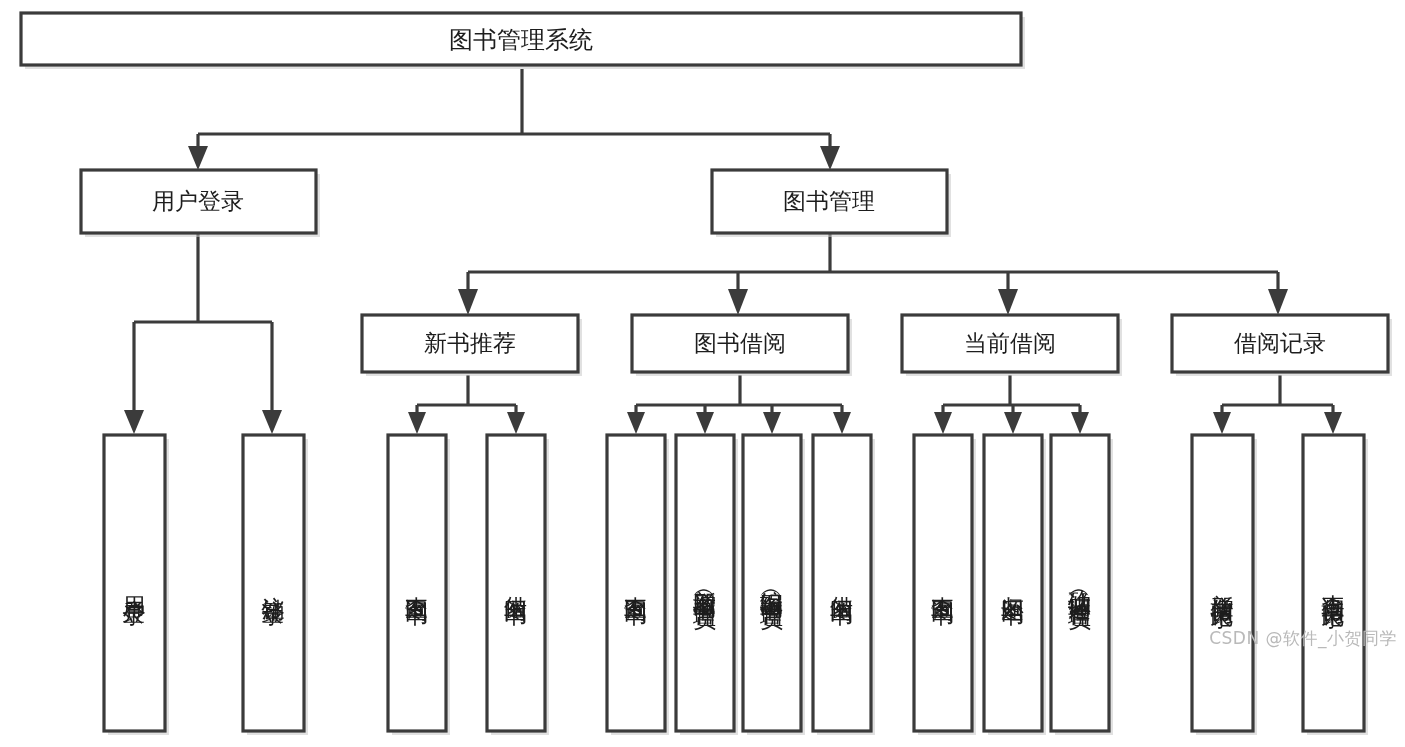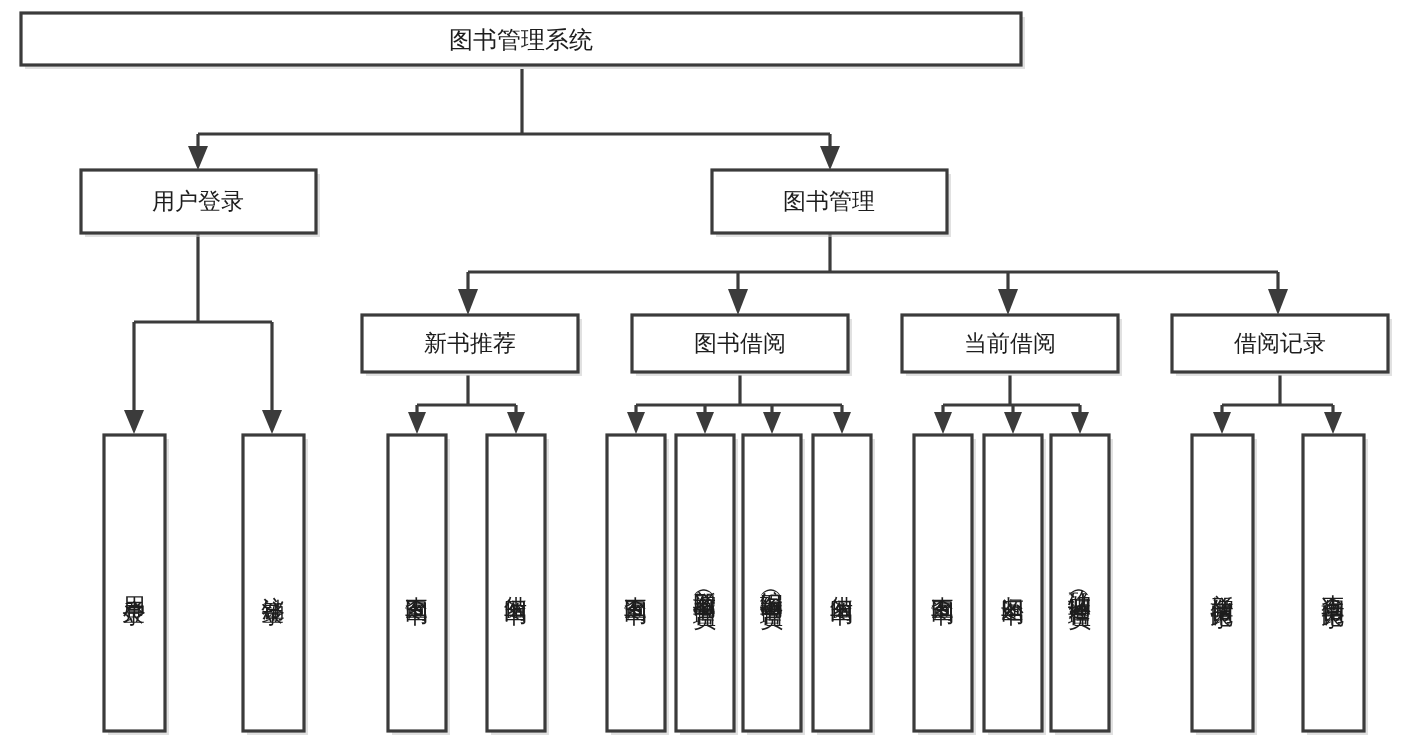--- a/index.html
+++ b/index.html
@@ -235,13 +235,14 @@
   <div class="vlabel" style="left:743px; top:435px; width:58px; height:296px;">编辑图书（管理员）</div>
   <div class="vlabel" style="left:813px; top:435px; width:58px; height:296px;">借阅图书</div>
 
   <div class="vlabel" style="left:914px; top:435px; width:58px; height:296px;">查询图书</div>
   <div class="vlabel" style="left:984px; top:435px; width:58px; height:296px;">归还图书</div>
   <div class="vlabel" style="left:1051px; top:435px; width:58px; height:296px;">确认归还（管理员）</div>
 
   <div class="vlabel" style="left:1192px; top:435px; width:61px; height:296px;">新增借阅记录</div>
   <div class="vlabel" style="left:1303px; top:435px; width:61px; height:296px;">查询借阅记录</div>
 
+  <div id="watermark">CSDN @软件_小贺同学</div>
 </div>
 
 </body></html>

